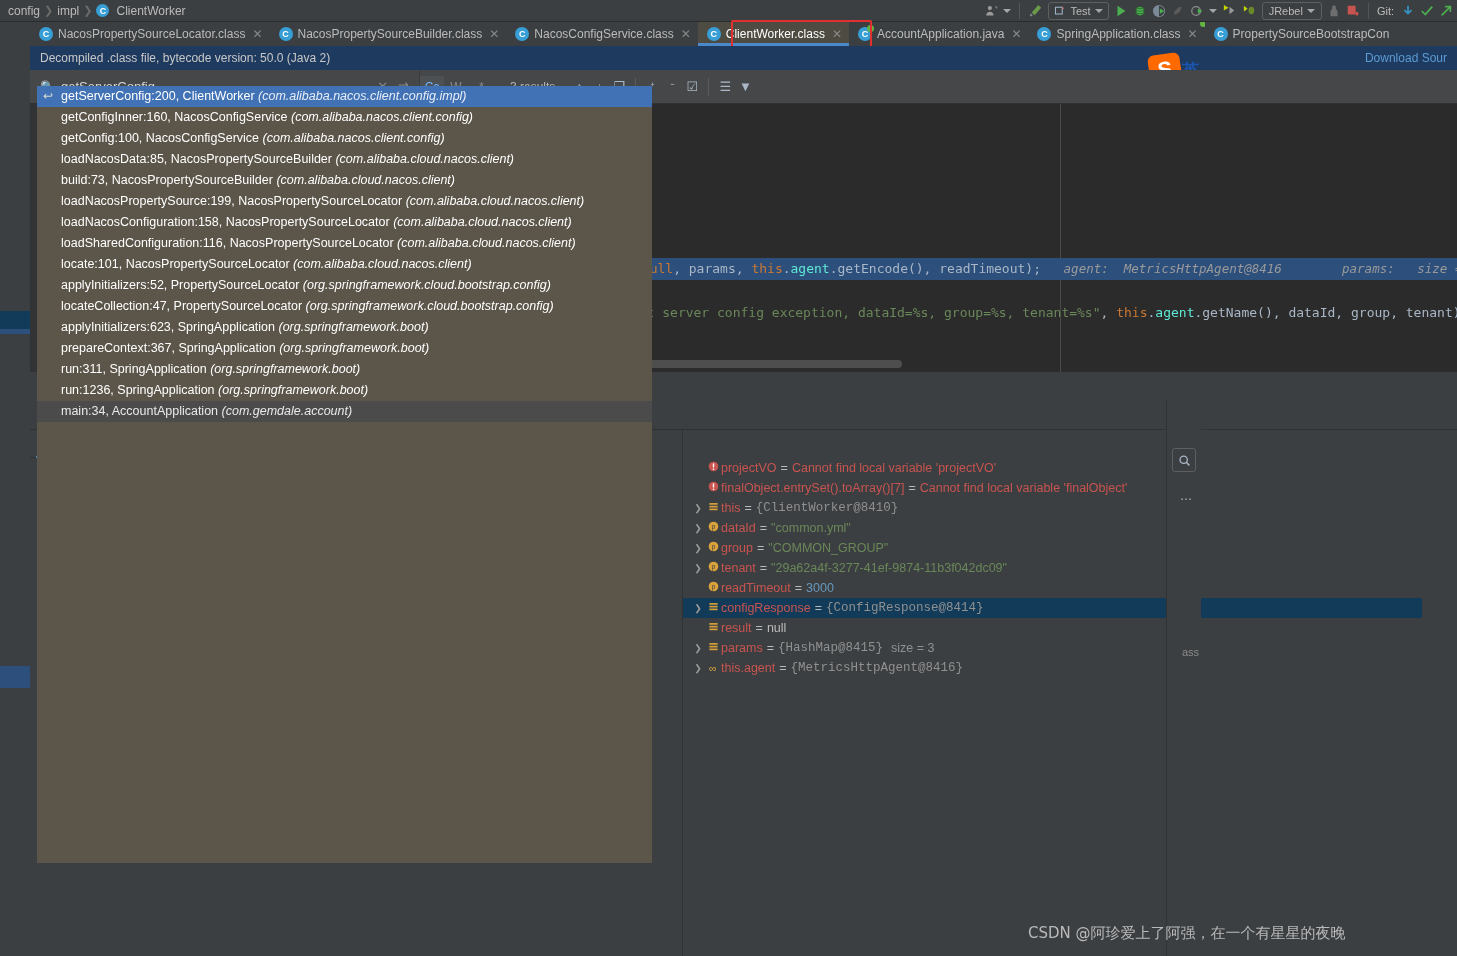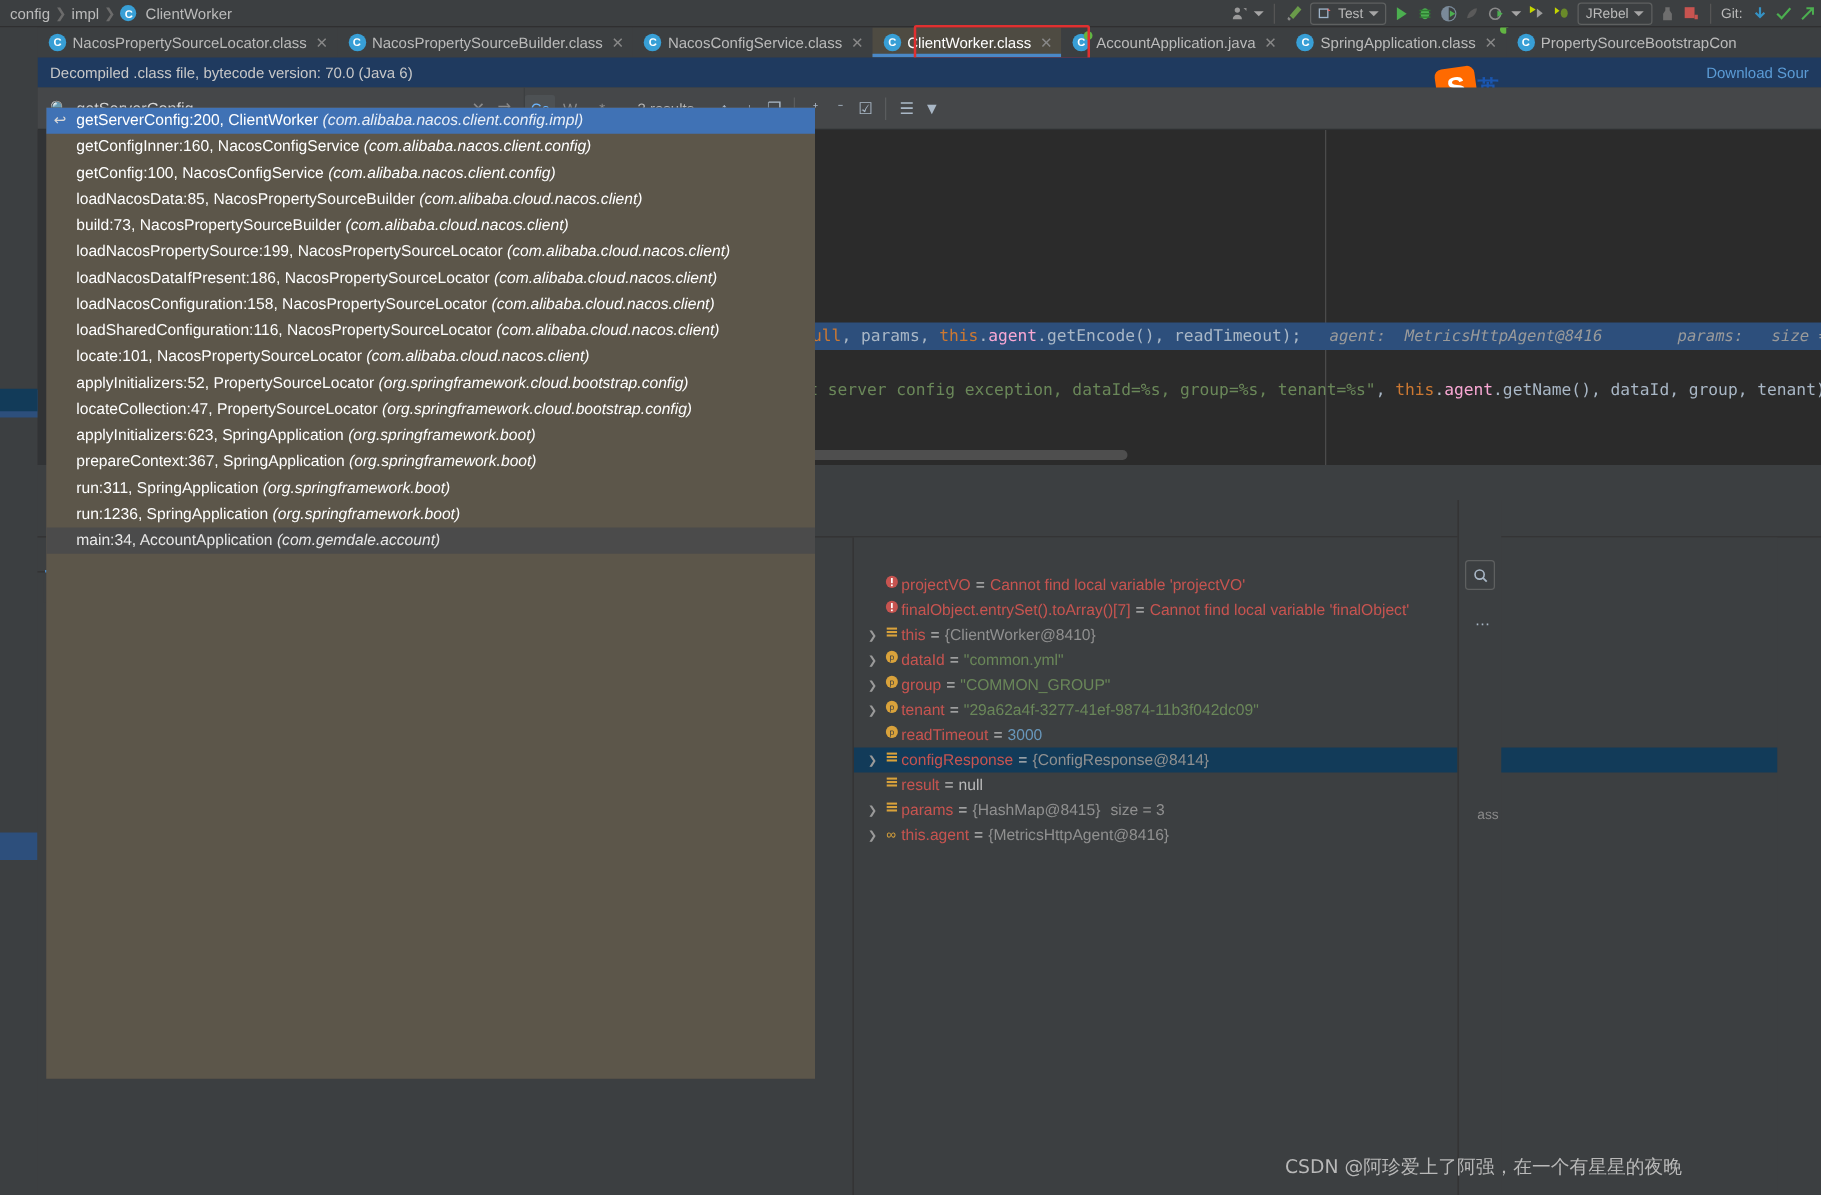--- a/index.html
+++ b/index.html
@@ -146,21 +146,21 @@
   .line.exec { background: #2d4f7c; }
   .lnum {
     position: absolute; width: 60px; text-align: right; height: 22px; line-height: 22px;
     color: #606366; font-size: 12.5px; font-family: "DejaVu Sans Mono", monospace;
   }
   .lnum.active { color: #a4a3a3; }
   .code-text { padding-left: 8px; }
   .kw { color: #cc7832; }
   .str { color: #6a8759; }
   .num { color: #6897bb; }
-  .fld { color: #f9a8d4; }
+  .fld { color: #5eead4; }
   .stat { color: #b9a271; font-style: italic; }
   .plain { color: #a9b7c6; }
   .hint {
     color: #9a9a9a; font-style: italic; font-size: 12.5px;
   }
   .param-badge {
     background: #4a4a4a; color: #bbb; border-radius: 2px;
     padding: 0 3px; font-size: 10.5px; font-style: italic;
   }
   .fold-mark {
@@ -278,21 +278,21 @@
   .vr-arrow { width: 14px; color: #9a9a9a; font-size: 9px; flex: none; text-align: center; }
   .vr-icon { width: 16px; flex: none; text-align: center; font-size: 11px; }
   .ico-err { color: #c75450; font-weight: bold; }
   .ico-obj { color: #d9a23b; }
   .ico-param { color: #d9a23b; }
   .vname { color: #bbbbbb; }
   .vname.red { color: #c75450; }
   .veq { color: #bbbbbb; margin: 0 4px; }
   .vval-str { color: #6a8759; }
   .vval-num { color: #6897bb; }
-  .vval-ref { color: #909090; }
+  .vval-ref { color: #909090; font-family: Liberation Mono, monospace; }
   .vval-err { color: #c75450; text-align: right; }
   .vval-null { color: #bbbbbb; }
   .vsize { color: #909090; margin-left: 8px; }
 
   
   .rightrail {
     position: absolute; right: 0; top: 400px; width: 35px; bottom: 0;
     background: #3c3f41; border-left: 1px solid #323232;
   }
   .rr-btn {
@@ -477,21 +477,21 @@
       <span class="tab-close">✕</span>
     </div>
     <div class="tab">
       <span class="cls-icon">C</span>
       <span>PropertySourceBootstrapCon</span>
     </div>
   </div>
   <div class="tab-highlight-box" style="left:731px; top:20px; width:141px; height:28px;"></div>
 
   <div class="notif">
-    <span>Decompiled .class file, bytecode version: 70.0 (Java 6)</span>
+    <span>Decompiled .class file, bytecode version: 50.0 (Java 2)</span>
     <span class="dl-link">Download Sour</span>
   </div>
   <div class="sogou">
     <div class="sogou-s">S</div>
     <div class="sogou-cn">英</div>
   </div>
 
   <div class="searchbar">
     <div class="search-field">
       <span style="color:#9a9a9a;font-size:12px;">🔍</span>
@@ -756,21 +756,20 @@
 
   </div>
 
   <div class="frames-list" id="frames-list">
       <div class="frame-row sel"><span class="frame-icon">↩</span><span>getServerConfig:200, ClientWorker </span><span class="pkg">(com.alibaba.nacos.client.config.impl)</span></div>
       <div class="frame-row"><span>getConfigInner:160, NacosConfigService </span><span class="pkg">(com.alibaba.nacos.client.config)</span></div>
       <div class="frame-row"><span>getConfig:100, NacosConfigService </span><span class="pkg">(com.alibaba.nacos.client.config)</span></div>
       <div class="frame-row"><span>loadNacosData:85, NacosPropertySourceBuilder </span><span class="pkg">(com.alibaba.cloud.nacos.client)</span></div>
       <div class="frame-row"><span>build:73, NacosPropertySourceBuilder </span><span class="pkg">(com.alibaba.cloud.nacos.client)</span></div>
       <div class="frame-row"><span>loadNacosPropertySource:199, NacosPropertySourceLocator </span><span class="pkg">(com.alibaba.cloud.nacos.client)</span></div>
-      <div class="frame-row"><span>loadNacosDataIfPresent:186, NacosPropertySourceLocator </span><span class="pkg">(com.alibaba.cloud.nacos.client)</span></div>
       <div class="frame-row"><span>loadNacosConfiguration:158, NacosPropertySourceLocator </span><span class="pkg">(com.alibaba.cloud.nacos.client)</span></div>
       <div class="frame-row"><span>loadSharedConfiguration:116, NacosPropertySourceLocator </span><span class="pkg">(com.alibaba.cloud.nacos.client)</span></div>
       <div class="frame-row"><span>locate:101, NacosPropertySourceLocator </span><span class="pkg">(com.alibaba.cloud.nacos.client)</span></div>
       <div class="frame-row"><span>applyInitializers:52, PropertySourceLocator </span><span class="pkg">(org.springframework.cloud.bootstrap.config)</span></div>
       <div class="frame-row"><span>locateCollection:47, PropertySourceLocator </span><span class="pkg">(org.springframework.cloud.bootstrap.config)</span></div>
       <div class="frame-row"><span>applyInitializers:623, SpringApplication </span><span class="pkg">(org.springframework.boot)</span></div>
       <div class="frame-row"><span>prepareContext:367, SpringApplication </span><span class="pkg">(org.springframework.boot)</span></div>
       <div class="frame-row"><span>run:311, SpringApplication </span><span class="pkg">(org.springframework.boot)</span></div>
       <div class="frame-row"><span>run:1236, SpringApplication </span><span class="pkg">(org.springframework.boot)</span></div>
       <div class="frame-row last"><span>main:34, AccountApplication </span><span class="pkg">(com.gemdale.account)</span></div>

